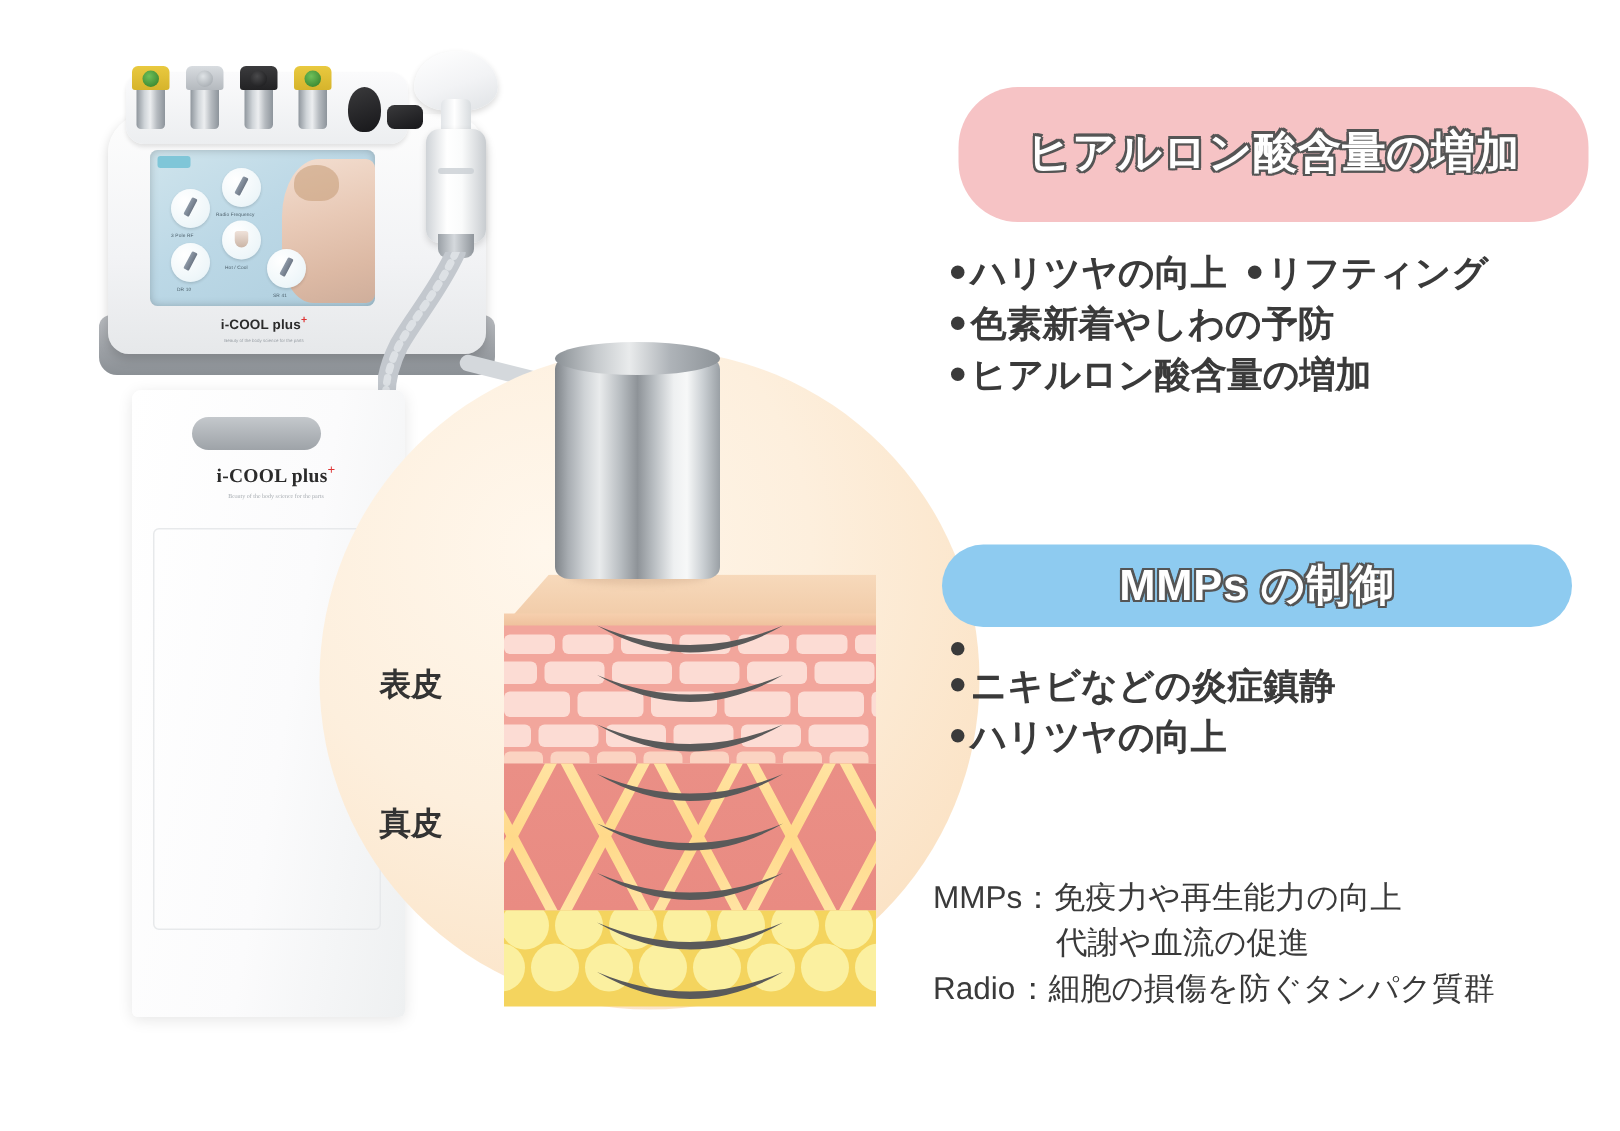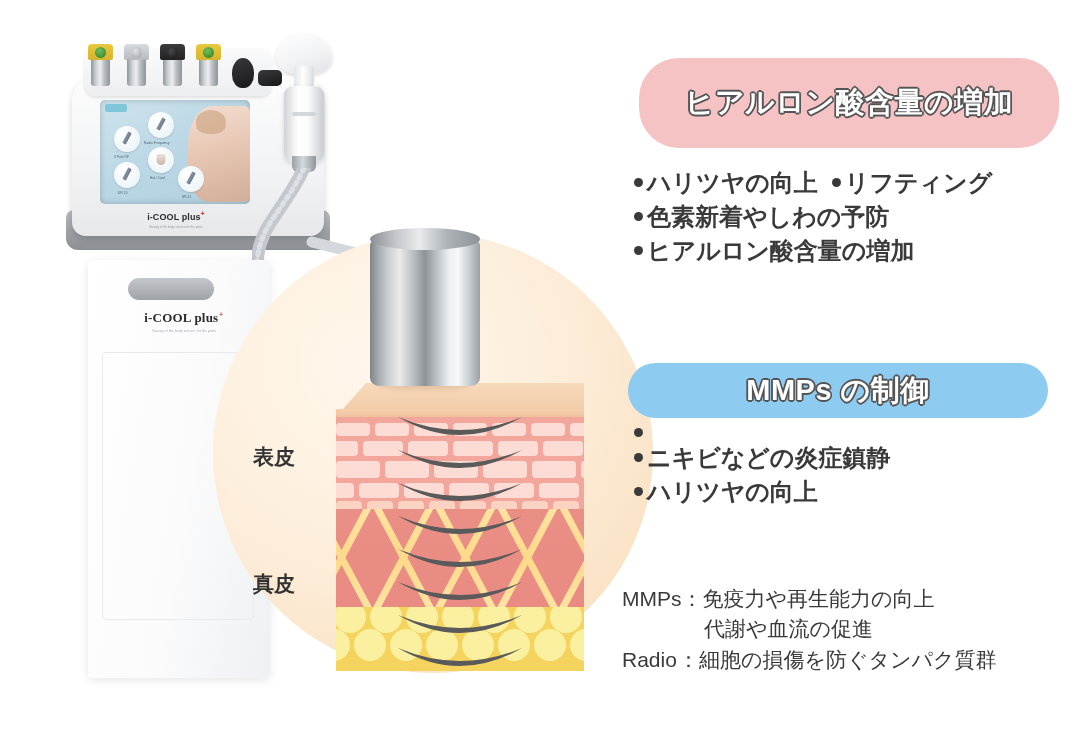--- a/index.html
+++ b/index.html
@@ -432,21 +432,21 @@
     </svg>
   </div>
 
   <div id="applicator">
     <div class="app-shadow"></div>
     <div class="app-body"></div>
     <div class="app-top"></div>
   </div>
 
   <div class="skin-label" style="left:236px;top:446px;width:76px;">表皮</div>
-  <div class="skin-label" style="left:236px;top:539px;width:76px;margin-top:34px;">真皮</div>
+  <div class="skin-label" style="left:236px;top:539px;width:76px;">真皮</div>
 
   <div id="right-col">
 
     <div class="banner" id="banner-hsp">
       <div>
         <div>ヒアルロン酸含量の増加</div>
       </div>
     </div>
 
     <div class="bul-list" id="list-hsp">

